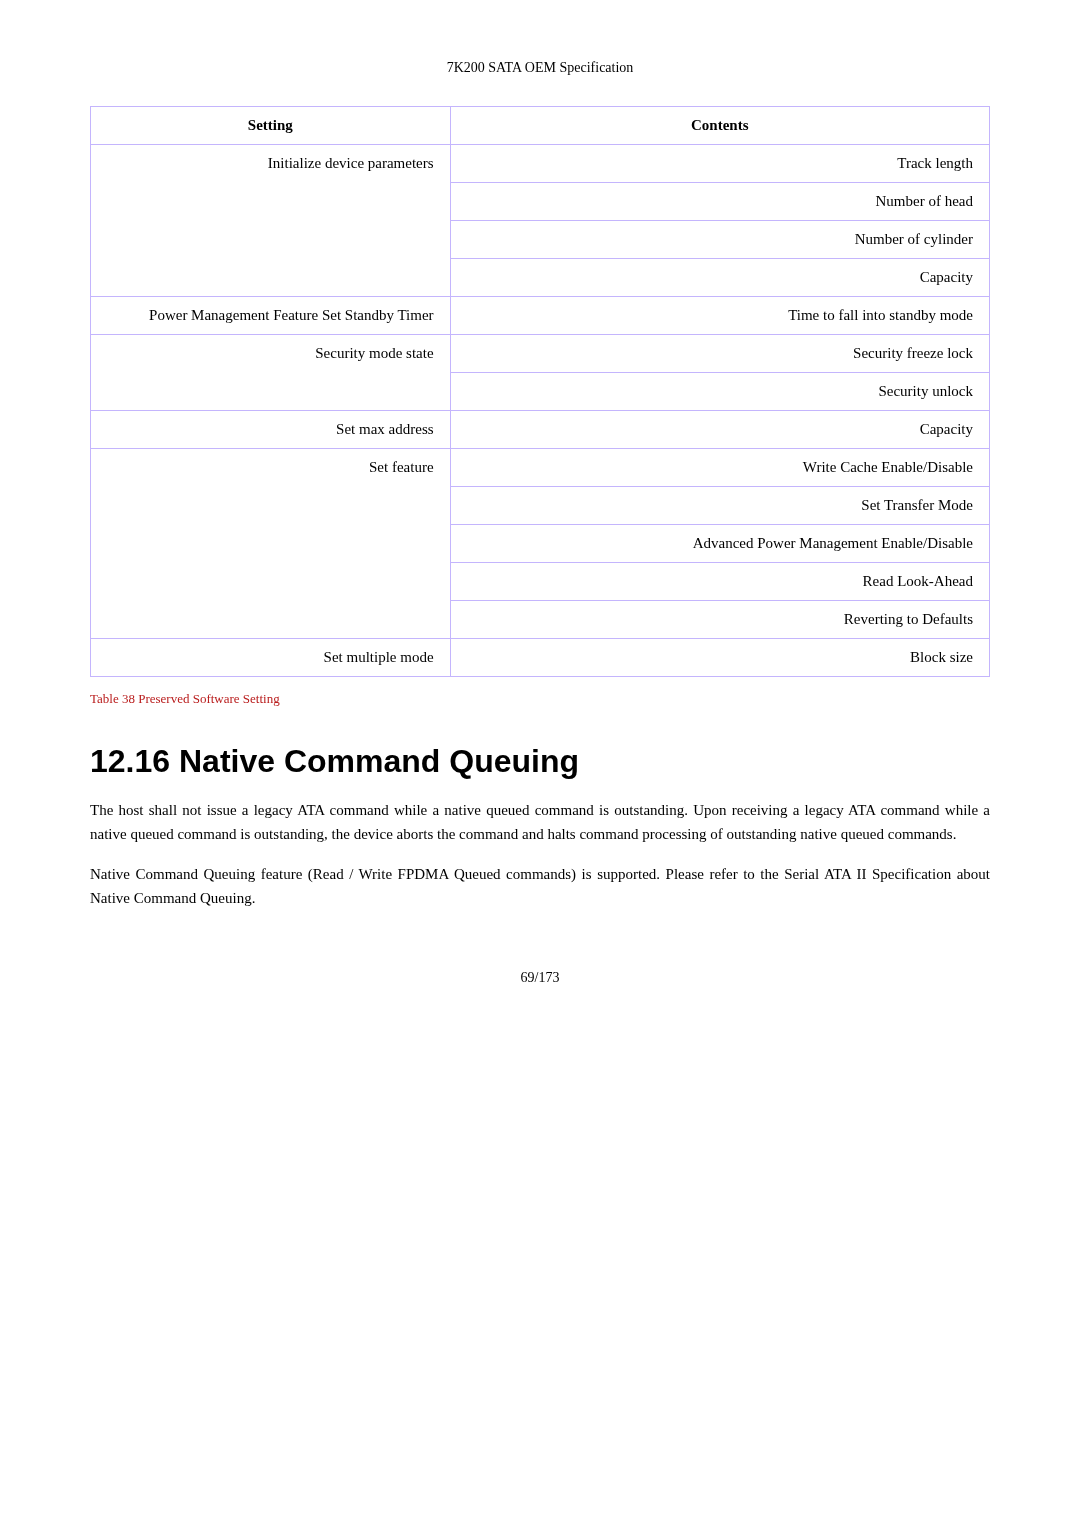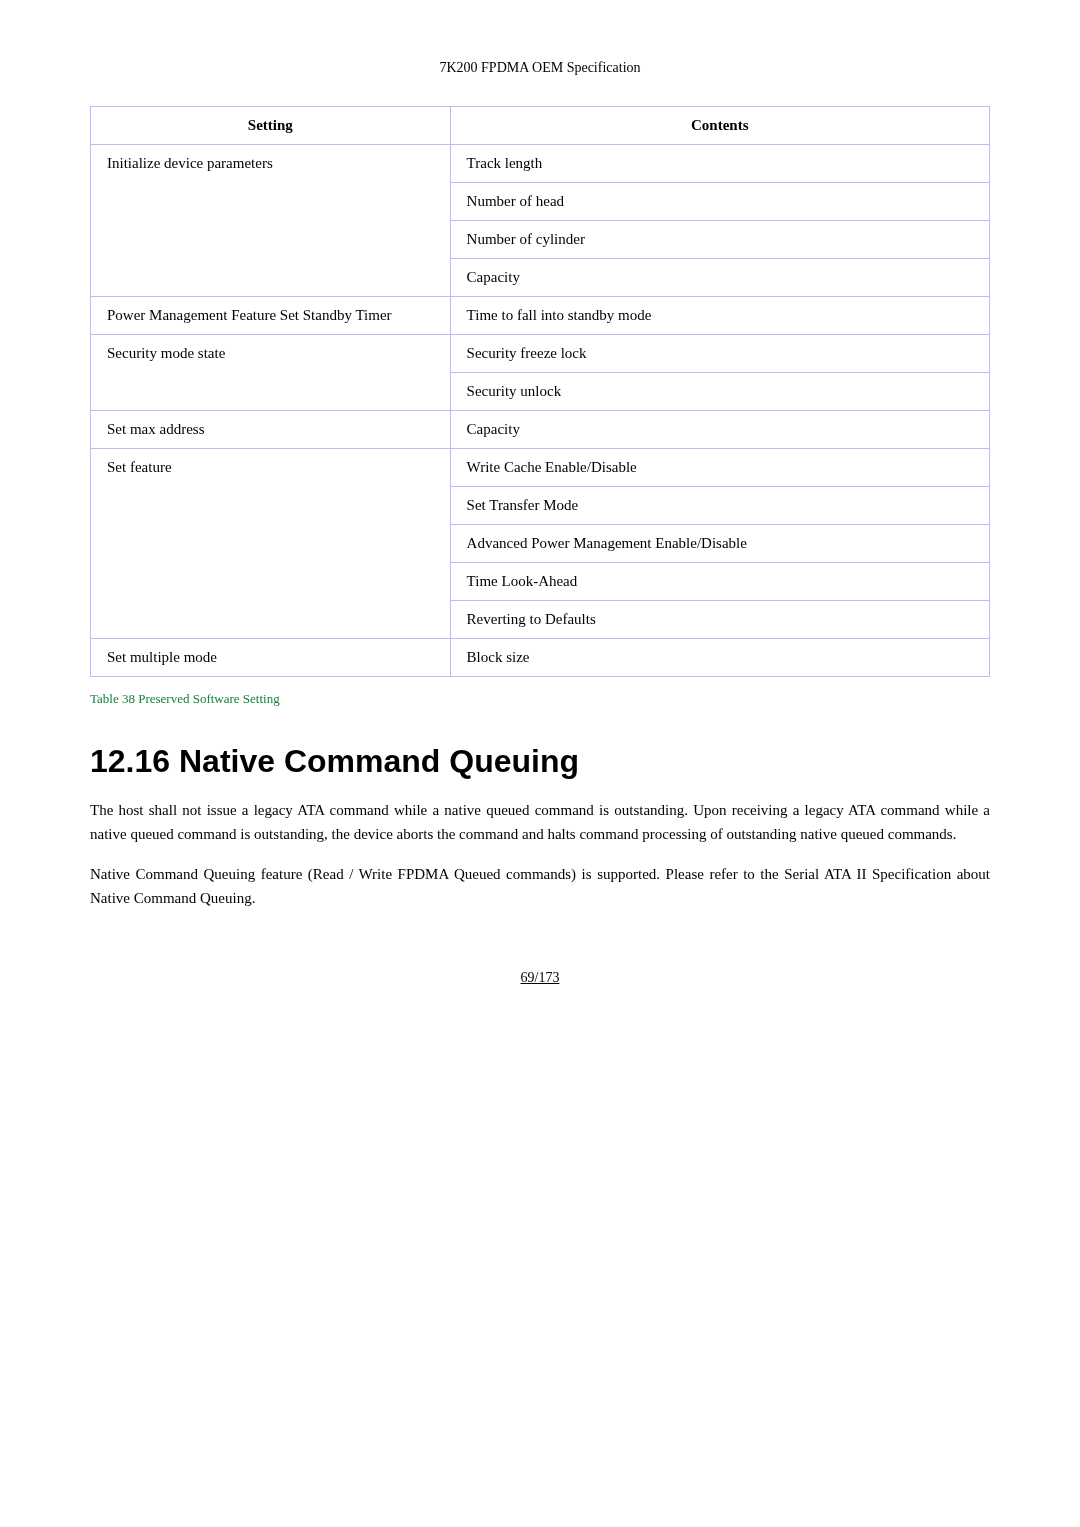--- a/index.html
+++ b/index.html
@@ -39,35 +39,36 @@
     }
 
     table th {
       font-weight: bold;
       text-align: center;
       background: #fff;
     }
 
     table td {
       font-weight: normal;
+      text-align: right;
     }
 
     .col-setting {
       width: 40%;
     }
 
     .col-contents {
       width: 60%;
       font-family: Liberation Serif, serif;
     }
 
     .table-caption {
       font-size: 13px;
       margin-bottom: 36px;
-      color: #15803d;
+      color: #b91c1c;
     }
 
     .section-title {
       font-size: 32px;
       font-weight: bold;
       margin-bottom: 18px;
       margin-top: 0;
       font-family: Arial, Helvetica, sans-serif;
     }
 
@@ -76,28 +77,27 @@
       line-height: 1.6;
       margin-bottom: 16px;
       text-align: justify;
     }
 
     .page-footer {
       text-align: center;
       font-size: 14px;
       margin-top: 60px;
       color: #000;
-      text-decoration: underline;
     }
   </style>
 </head>
 <body>
 
 <div class="page-header">
-  <span>7K200 FPDMA OEM Specification</span>
+  <span>7K200 SATA OEM Specification</span>
 </div>
 
 <table>
   <thead>
     <tr>
       <th class="col-setting">Setting</th>
       <th class="col-contents">Contents</th>
     </tr>
   </thead>
   <tbody id="table-body">
@@ -133,21 +133,21 @@
         <td rowspan="5" style="vertical-align: top;">Set feature</td>
         <td>Write Cache Enable/Disable</td>
       </tr>
       <tr>
         <td>Set Transfer Mode</td>
       </tr>
       <tr>
         <td>Advanced Power Management Enable/Disable</td>
       </tr>
       <tr>
-        <td>Time Look-Ahead</td>
+        <td>Read Look-Ahead</td>
       </tr>
       <tr>
         <td>Reverting to Defaults</td>
       </tr>
       <tr>
         <td>Set multiple mode</td>
         <td>Block size</td>
       </tr>
     </tbody>
 </table>

